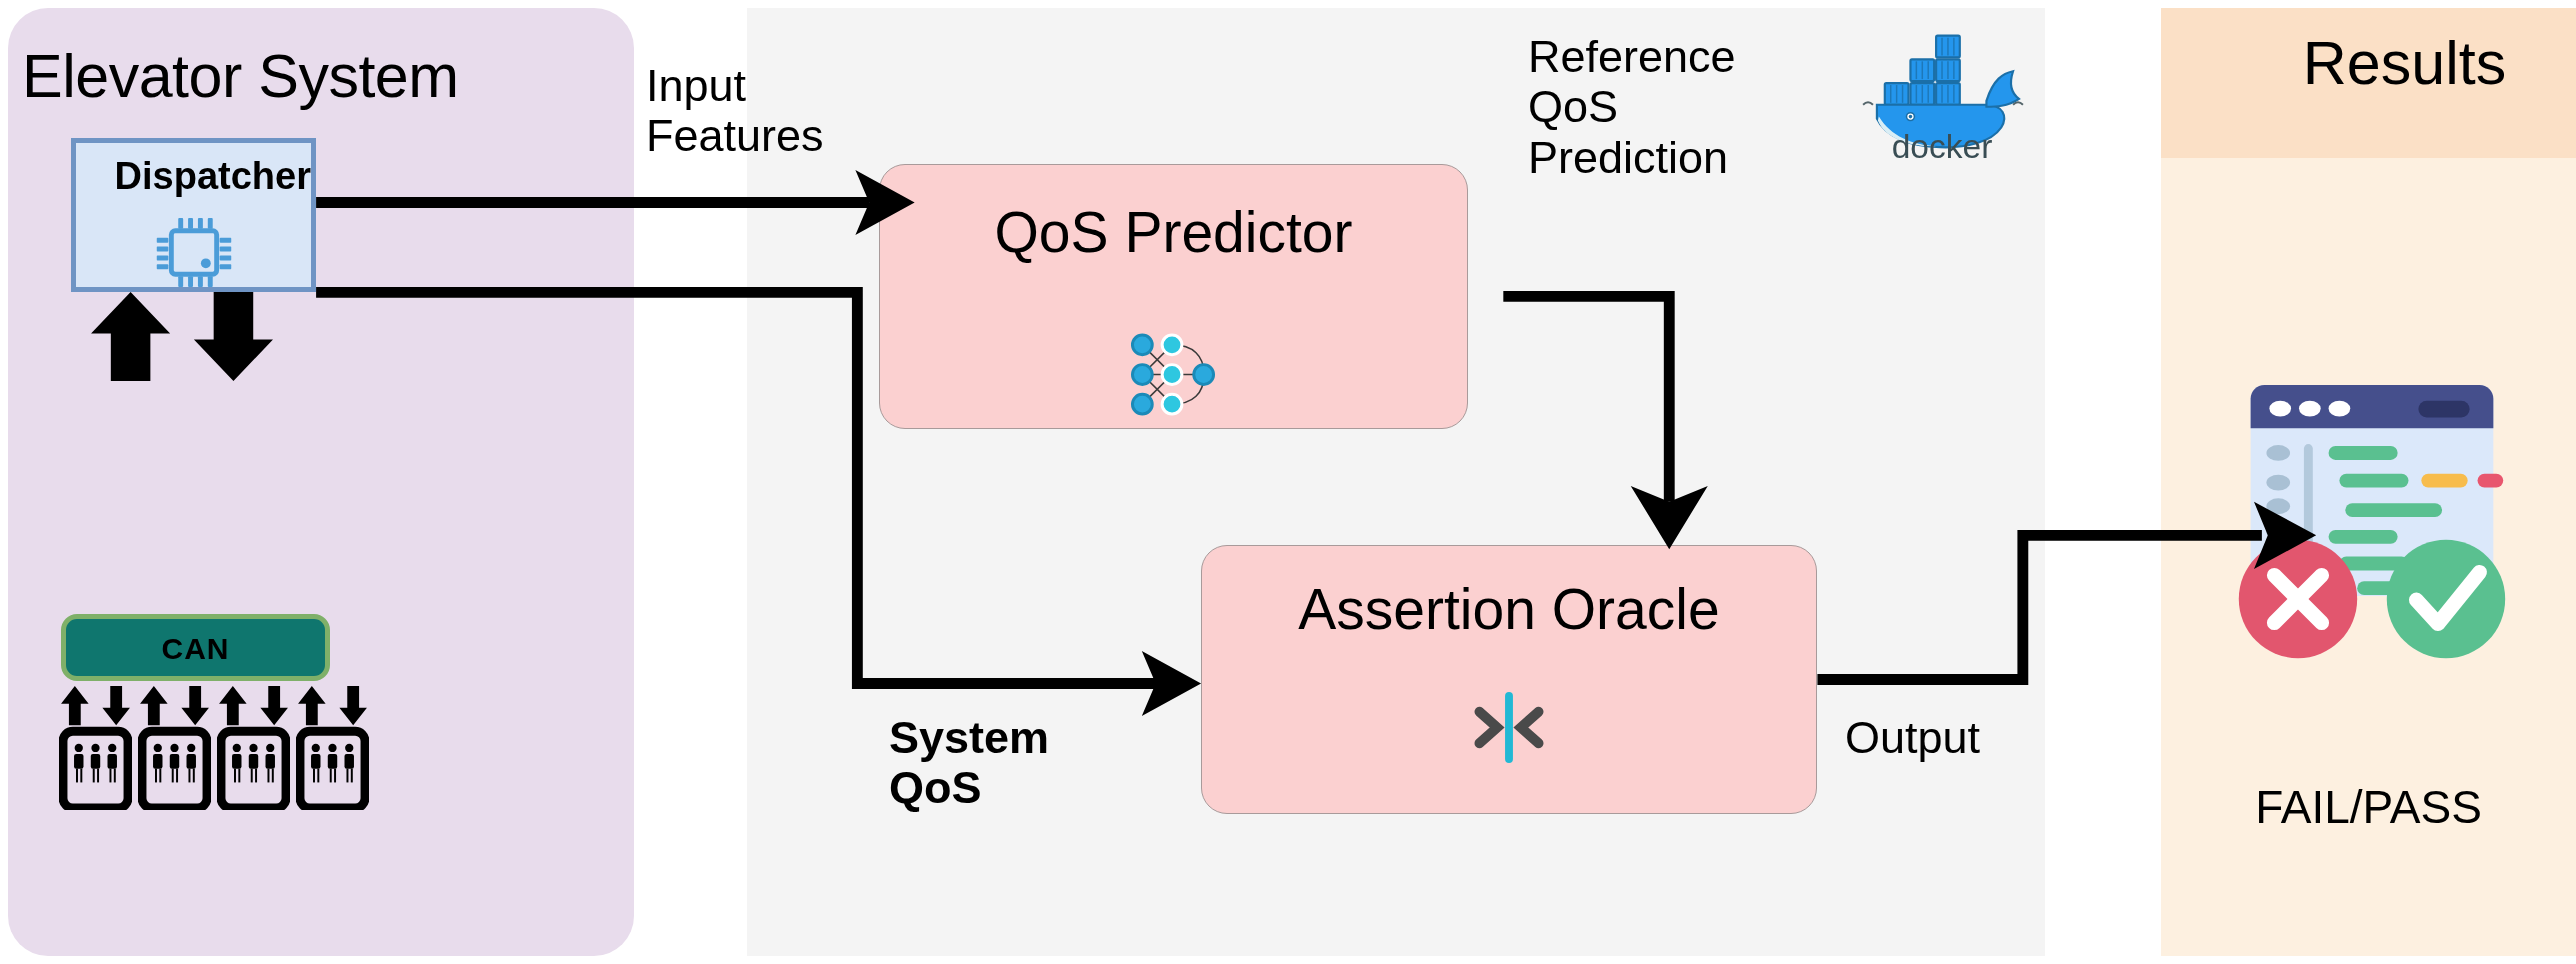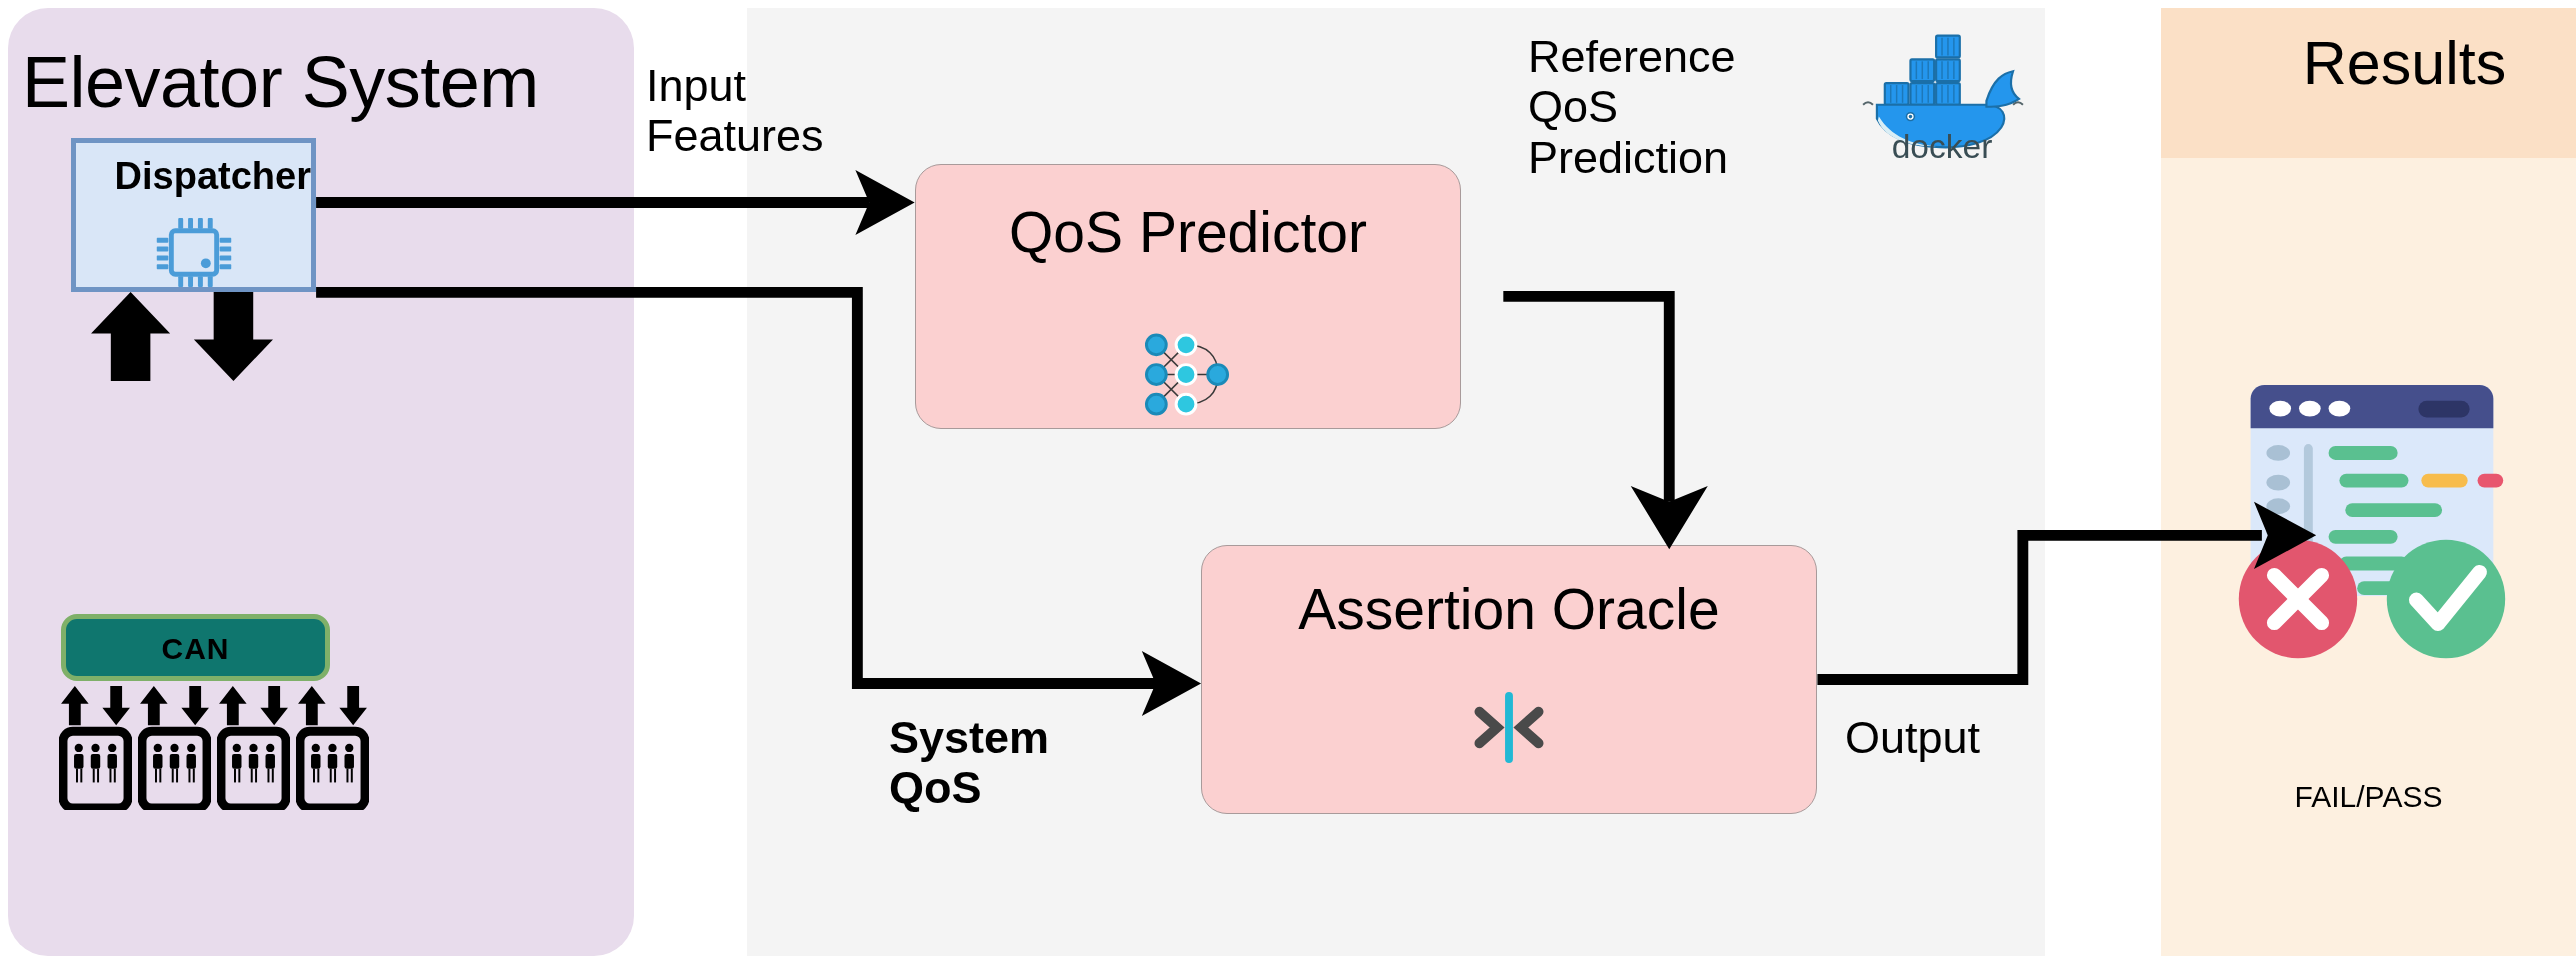--- a/index.html
+++ b/index.html
@@ -41,21 +41,21 @@
     left: 2161px; top: 8px;
     width: 415px; height: 150px;
     background: #fbe0c6;
   }
 
   
   .title-elevator {
     position: absolute;
     left: 22px; top: 41px;
     width: 593px;
-    font-size: 72px;
+    font-size: 61px;
     color: #000;
     white-space: nowrap;
     letter-spacing: -0.5px;
   }
   .title-results {
     position: absolute;
     left: 2161px; top: 28px;
     width: 415px;
     text-align: center;
     font-size: 61px;
@@ -116,22 +116,22 @@
     position: absolute;
     left: 59px; top: 684px;
     display: flex;
     gap: 6px;
   }
   .elev-unit { position: relative; width: 73px; }
 
   
   .qos-box {
     position: absolute;
-    left: 915px; top: 164px;
-    width: 546px; height: 265px;
+    left: 879px; top: 164px;
+    width: 589px; height: 265px;
     background: #fbd0d0;
     border: 1px solid #a89a9a;
     border-radius: 26px;
     box-sizing: border-box;
   }
   .qos-label {
     position: absolute;
     top: 34px; left: 0; right: 0;
     text-align: center;
     font-size: 57px;
@@ -175,21 +175,21 @@
   }
   .lbl-input    { left: 646px;  top: 61px; }
   .lbl-refqos   { left: 1528px; top: 32px; }
   .lbl-sysqos   { left: 889px;  top: 713px; font-weight: bold; }
   .lbl-output   { left: 1845px; top: 713px; }
   .lbl-failpass {
     position: absolute;
     left: 2161px; top: 780px;
     width: 415px;
     text-align: center;
-    font-size: 30px;
+    font-size: 46px;
     color: #000;
   }
 
   
   .docker-logo { position: absolute; left: 1855px; top: 14px; text-decoration: underline; }
 
   
   .report-icon { position: absolute; left: 2213px; top: 377px; }
 
   

